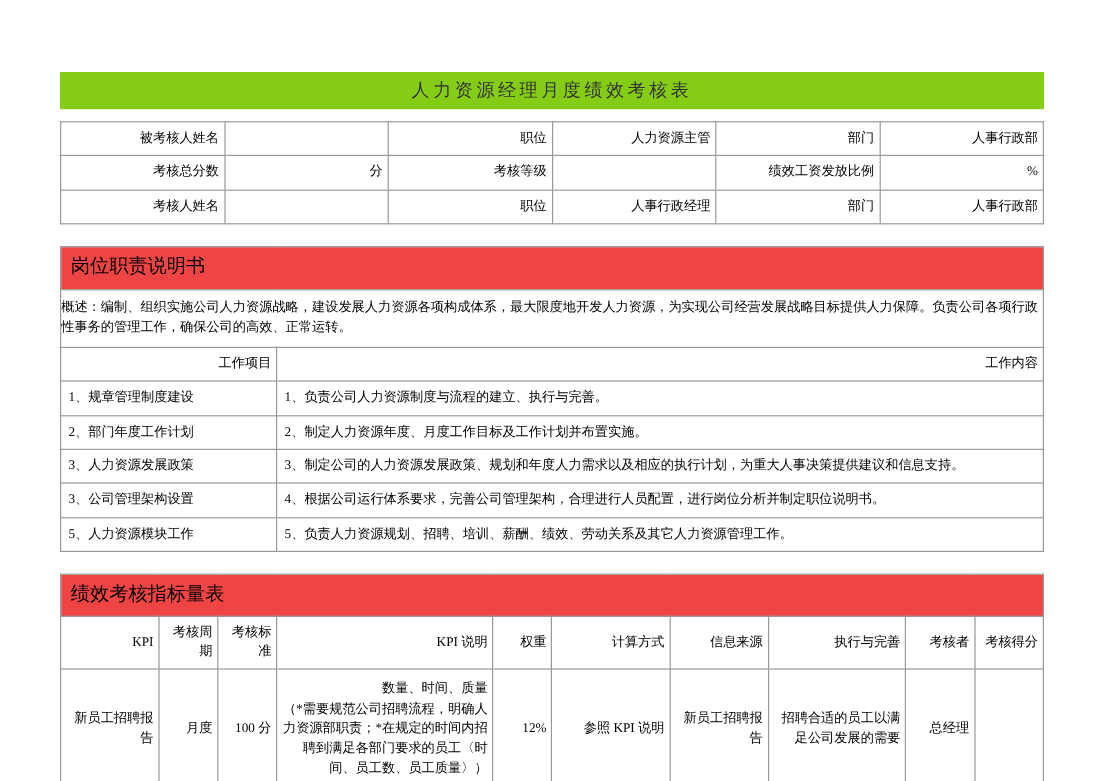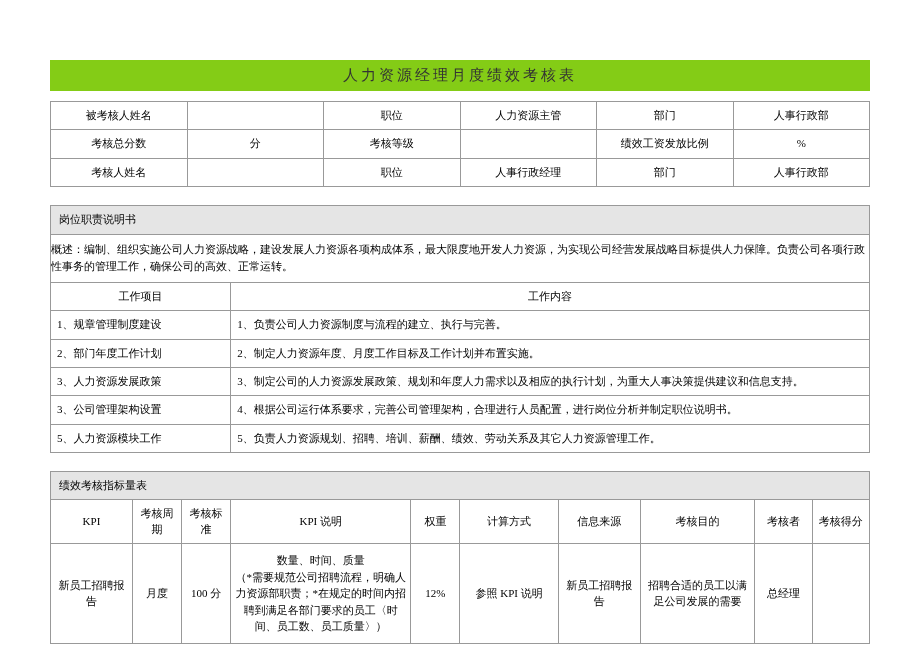--- a/index.html
+++ b/index.html
@@ -24,31 +24,31 @@
       color: #333;
     }
     table {
       width: 100%;
       border-collapse: collapse;
       margin-bottom: 18px;
     }
     td, th {
       border: 1px solid #999;
       padding: 6px 4px;
-      text-align: center;
+      text-align: right;
       vertical-align: middle;
       font-weight: normal;
       font-size: 11px;
       line-height: 1.4;
     }
     .section-header {
-      background: #e5e5e5;
+      background: #ef4444;
       text-align: left;
       padding-left: 8px;
-      font-size: 11px;
+      font-size: 16px;
     }
     .left-align {
       text-align: left;
       padding-left: 6px;
     }
     .desc-row td {
       text-align: left;
       padding: 6px 0;
       line-height: 1.6;
     }
@@ -141,21 +141,21 @@
     <td colspan="10" class="section-header">绩效考核指标量表</td>
   </tr>
   <tr>
     <th style="width:10%">KPI</th>
     <th style="width:6%">考核周期</th>
     <th style="width:6%">考核标准</th>
     <th style="width:22%">KPI 说明</th>
     <th style="width:6%">权重</th>
     <th style="width:12%">计算方式</th>
     <th style="width:10%">信息来源</th>
-    <th style="width:14%">考核目的</th>
+    <th style="width:14%">执行与完善</th>
     <th style="width:7%">考核者</th>
     <th style="width:7%">考核得分</th>
   </tr>
   <tr>
     <td>新员工招聘报告</td>
     <td>月度</td>
     <td>100 分</td>
     <td class="kpi-desc" style="white-space:pre-line">数量、时间、质量
 （*需要规范公司招聘流程，明确人力资源部职责；*在规定的时间内招聘到满足各部门要求的员工〈时间、员工数、员工质量〉）</td>
     <td>12%</td>

